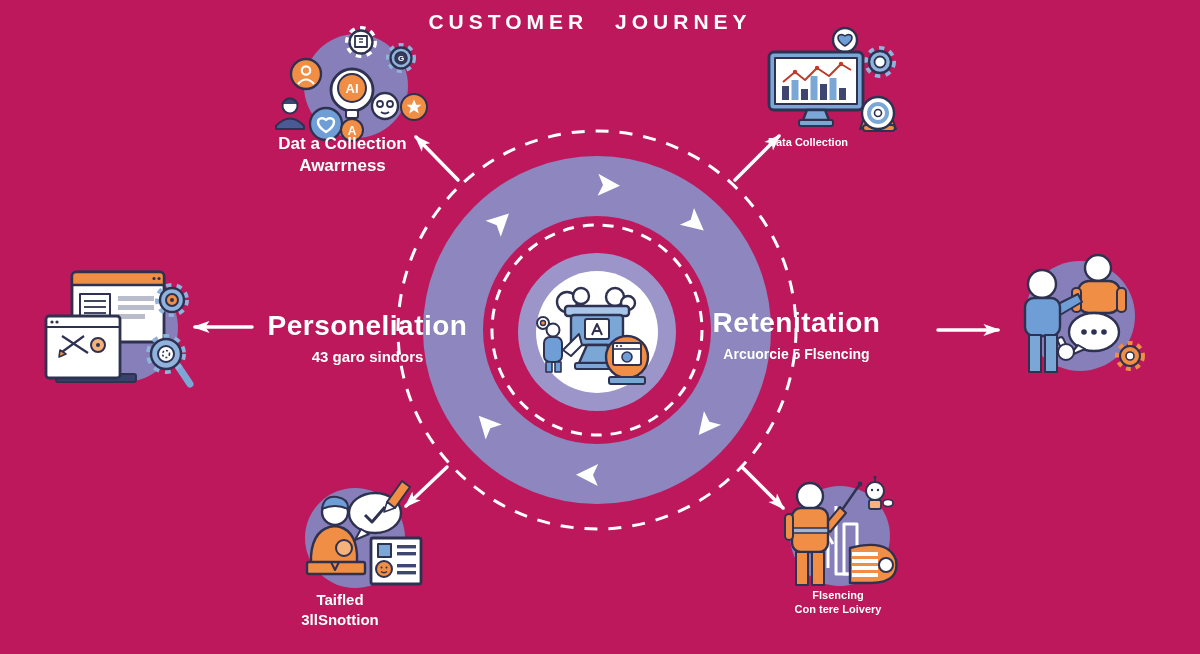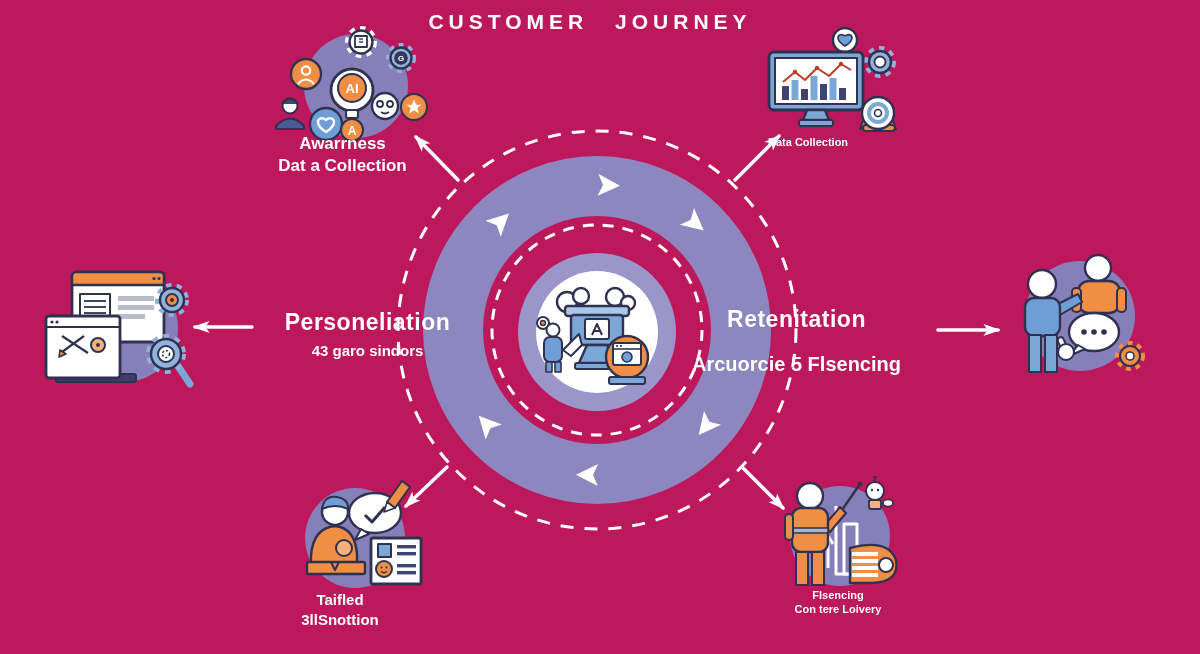--- a/index.html
+++ b/index.html
@@ -3,21 +3,21 @@
 <meta charset="utf-8">
 <style>
   html,body{margin:0;padding:0;background:#4b4487;}
   .canvas{position:relative;width:1200px;height:654px;background:#be185d;
           font-family:"Liberation Sans",sans-serif;overflow:hidden;}
   .abs{position:absolute;}
   .title{position:absolute;left:340px;top:10px;width:500px;text-align:center;
          color:#fff;font-size:21px;font-weight:700;letter-spacing:5px;word-spacing:16px;}
   .label{position:absolute;color:#fff;text-align:center;font-weight:700;line-height:1.3;
          text-shadow:0 0 1px rgba(0,0,0,.15);}
-  .l-big{font-size:23px;letter-spacing:.5px;}
+  .l-big{font-size:28px;letter-spacing:.5px;}
   .l-mid{font-size:11px;}
   .l-sml{font-size:15px;}
   svg{display:block;}
 </style>
 </head>
 <body>
 
 <div class="canvas">
 
   <div class="title">CUSTOMER  JOURNEY</div>
@@ -314,36 +314,36 @@
         <rect x="80" y="76" width="26" height="4"></rect>
           <rect x="80" y="83" width="26" height="4"></rect>
         <rect x="80" y="90" width="26" height="4"></rect>
           <rect x="80" y="97" width="26" height="4"></rect>
       </g>
       <circle cx="114" cy="89" r="7" fill="#fff" stroke-width="2"></circle>
     </g>
   </svg>
 
   <div class="label l-mid" style="left:230px;top:133px;width:225px;font-size:17px">
+    <div>Dat a Collection</div>
     <div>Awarrness</div>
-    <div>Dat a Collection</div>
   </div>
 
   <div class="label l-mid" style="left:768px;top:135px;width:165px;text-align:left">
     <div>Data Collection</div>
   </div>
 
   <div class="label" style="left:255px;top:308px;width:225px">
     <div class="l-big">Personeliation</div>
     <div class="l-sml" style="margin-top:3px">43 garo sindors</div>
   </div>
 
   <div class="label" style="left:684px;top:305px;width:225px">
     <div class="l-big">Retenitation</div>
-    <div style="font-size:20px;margin-top:16px">Arcuorcie 5 Flsencing</div>
+    <div style="font-size:14px;margin-top:4px">Arcuorcie 5 Flsencing</div>
   </div>
 
 
   <div class="label" style="left:250px;top:590px;width:180px">
     <div class="l-sml">Taifled</div>
     <div class="l-sml">3llSnottion</div>
   </div>
 
   <div class="label" style="left:738px;top:588px;width:200px">
     <div class="l-mid">Flsencing</div>

